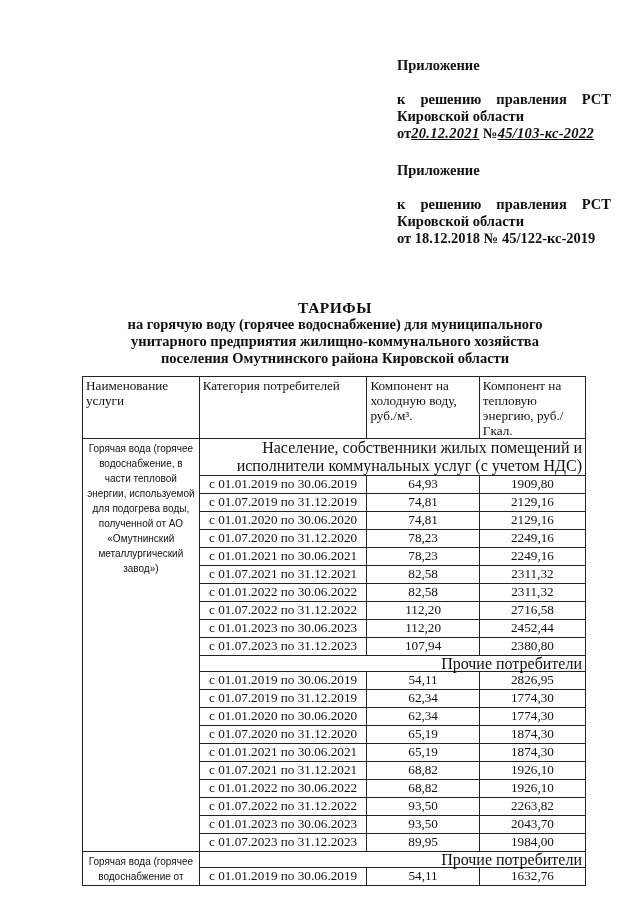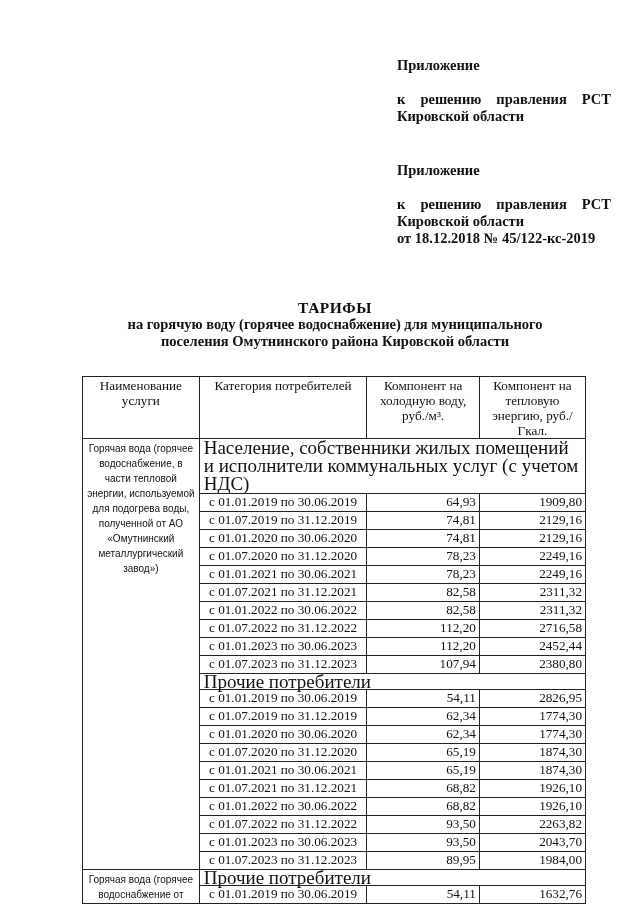--- a/index.html
+++ b/index.html
@@ -11,58 +11,63 @@
   .hand { font-family:"Liberation Serif", serif; font-style:italic; text-decoration:underline;
           letter-spacing:0.3px; }
   .title { position:absolute; left:80px; width:510px; top:290px; text-align:center;
            font-weight:bold; font-size:14.5px; line-height:17px;margin-top:9px; }
   .title .big { font-size:15.5px; letter-spacing:0.5px; }
   table.tariffs { position:absolute; left:82px; top:376px; width:504px; border-collapse:collapse;
                   font-size:13.2px; }
   table.tariffs td, table.tariffs th { border:1px solid #222; padding:0 3px; font-weight:normal;
                   vertical-align:top; line-height:15px; }
   .c1 { width:110px; } .c2 { width:158px; } .c3 { width:106px; } .c4 { width:100px; }
-  th { text-align:center; height:60px; padding-top:1px !important; }
+  th { text-align:left; height:60px; padding-top:1px !important; }
   td.svc { font-family:"Liberation Sans", sans-serif; font-size:10px; line-height:13.1px; text-align:center;
            padding-top:2px !important; }
-  td.cat { text-align:left; font-size:19px; padding-left:4px !important; }
+  td.cat { text-align:right; font-size:16px; padding-left:4px !important; }
   td.period { text-align:center; height:17px; }
-  td.num { text-align:right; height:17px; }
+  td.num { text-align:center; height:17px; }
 </style>
 </head>
 <body>
 
 <div class="block" style="top:57px;">
   <div class="line">Приложение</div>
   <div class="line" style="height:17px;"></div>
   <div class="line justify">
     <span>к</span>
     <span>решению</span>
     <span>правления</span>
     <span>РСТ</span>
   </div>
   <div class="line">Кировской области</div>
+  <div class="line">
+    <span>от</span><span class="hand">20.12.2021</span>
+    <span>№</span><span class="hand">45/103-кс-2022</span>
+  </div>
 </div>
 
 <div class="block" style="top:162px;">
   <div class="line">Приложение</div>
   <div class="line" style="height:17px;"></div>
   <div class="line justify">
     <span>к</span>
     <span>решению</span>
     <span>правления</span>
     <span>РСТ</span>
   </div>
   <div class="line">Кировской области</div>
   <div class="line">от 18.12.2018 № 45/122-кс-2019</div>
 </div>
 
 <div class="title">
   <div class="big">ТАРИФЫ</div>
   <div>на горячую воду (горячее водоснабжение) для муниципального</div>
+  <div>унитарного предприятия жилищно-коммунального хозяйства</div>
   <div>поселения Омутнинского района Кировской области</div>
 </div>
 
 <table class="tariffs">
   <colgroup>
       <col class="c1">
       <col class="c2">
       <col class="c3">
       <col class="c4">
     </colgroup>

